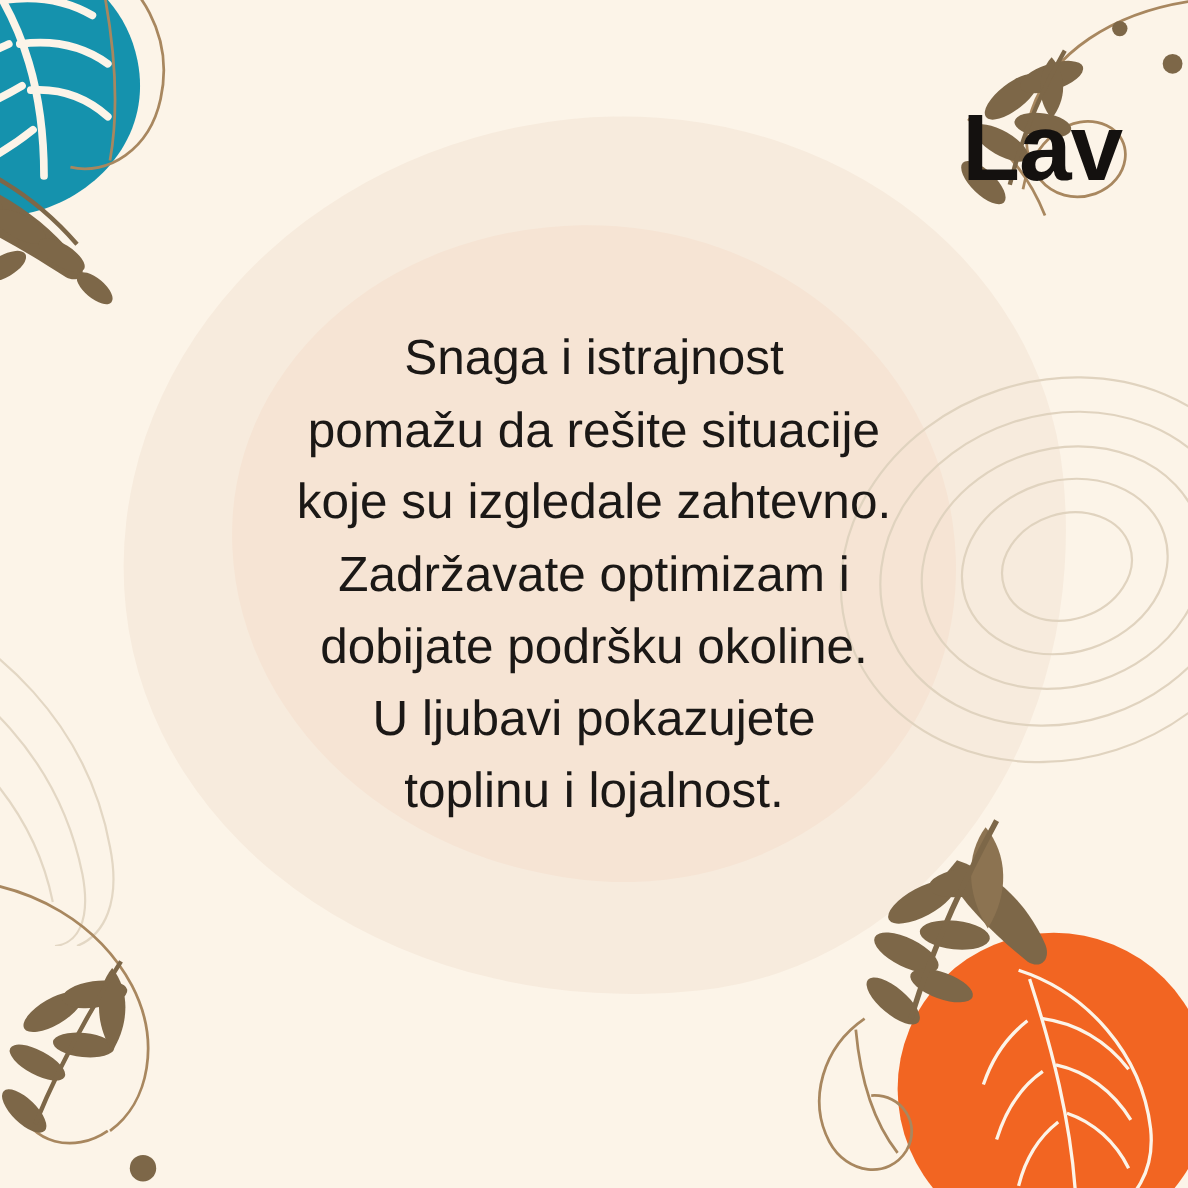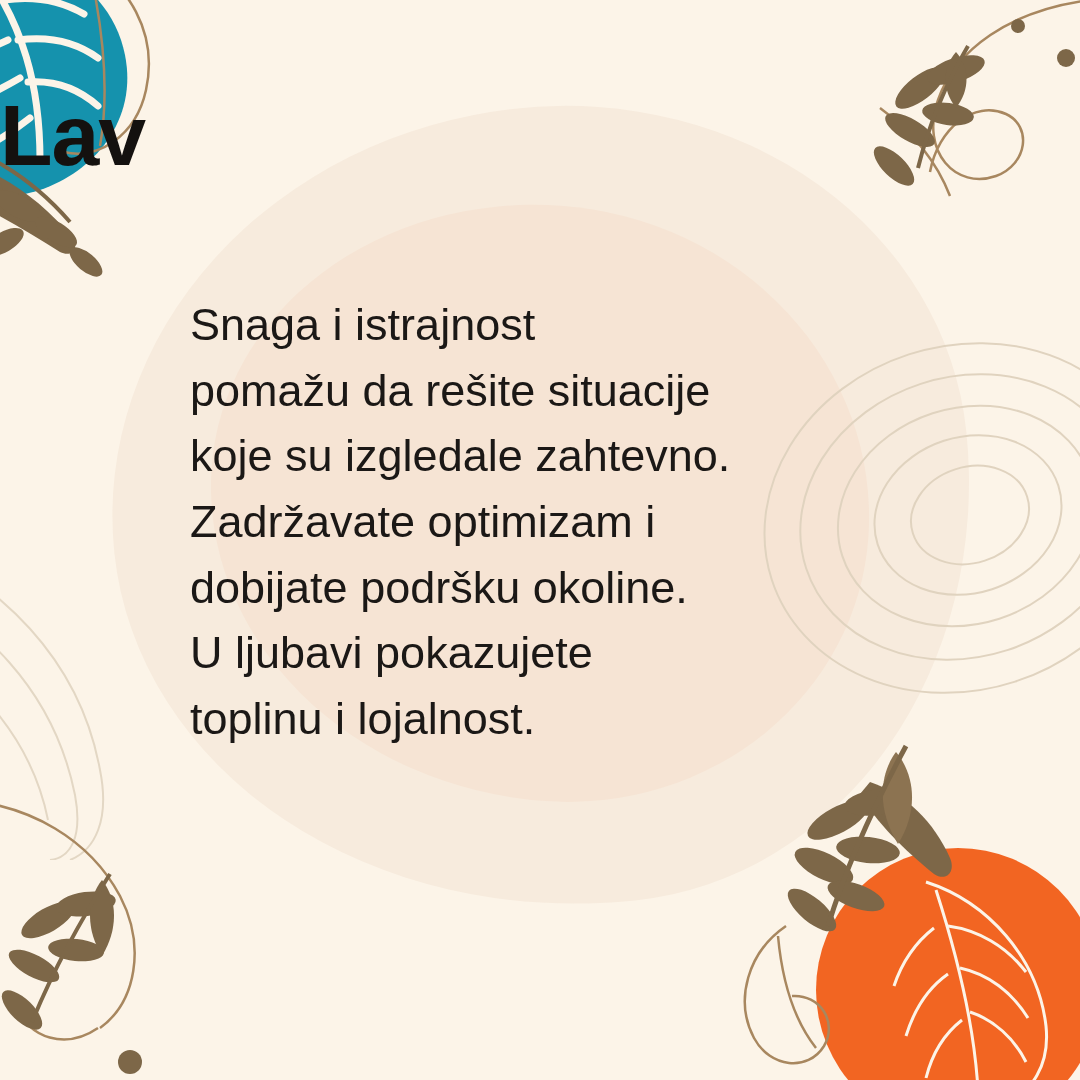--- a/index.html
+++ b/index.html
@@ -40,32 +40,33 @@
     border-radius: 50% 50% 46% 54% / 48% 52% 48% 52%;
     transform: rotate(4deg);
   }
 
   
   #title {
     position: absolute;
     top: 92px;
     left: 0;
     width: 1020px;
-    text-align: left;
+    text-align: right;
     font-size: 86px;
     font-weight: bold;
     color: #14110f;
     letter-spacing: -1px;
     line-height: 1;
   }
   #body-text {
     position: absolute;
     top: 292px;
     left: 190px;
     width: 700px;
+    text-align: center;
     font-size: 45px;
     line-height: 1.46;
     color: #1b1816;
     white-space: pre-line;
   }
 
   
   .art {
     position: absolute;
     pointer-events: none;

